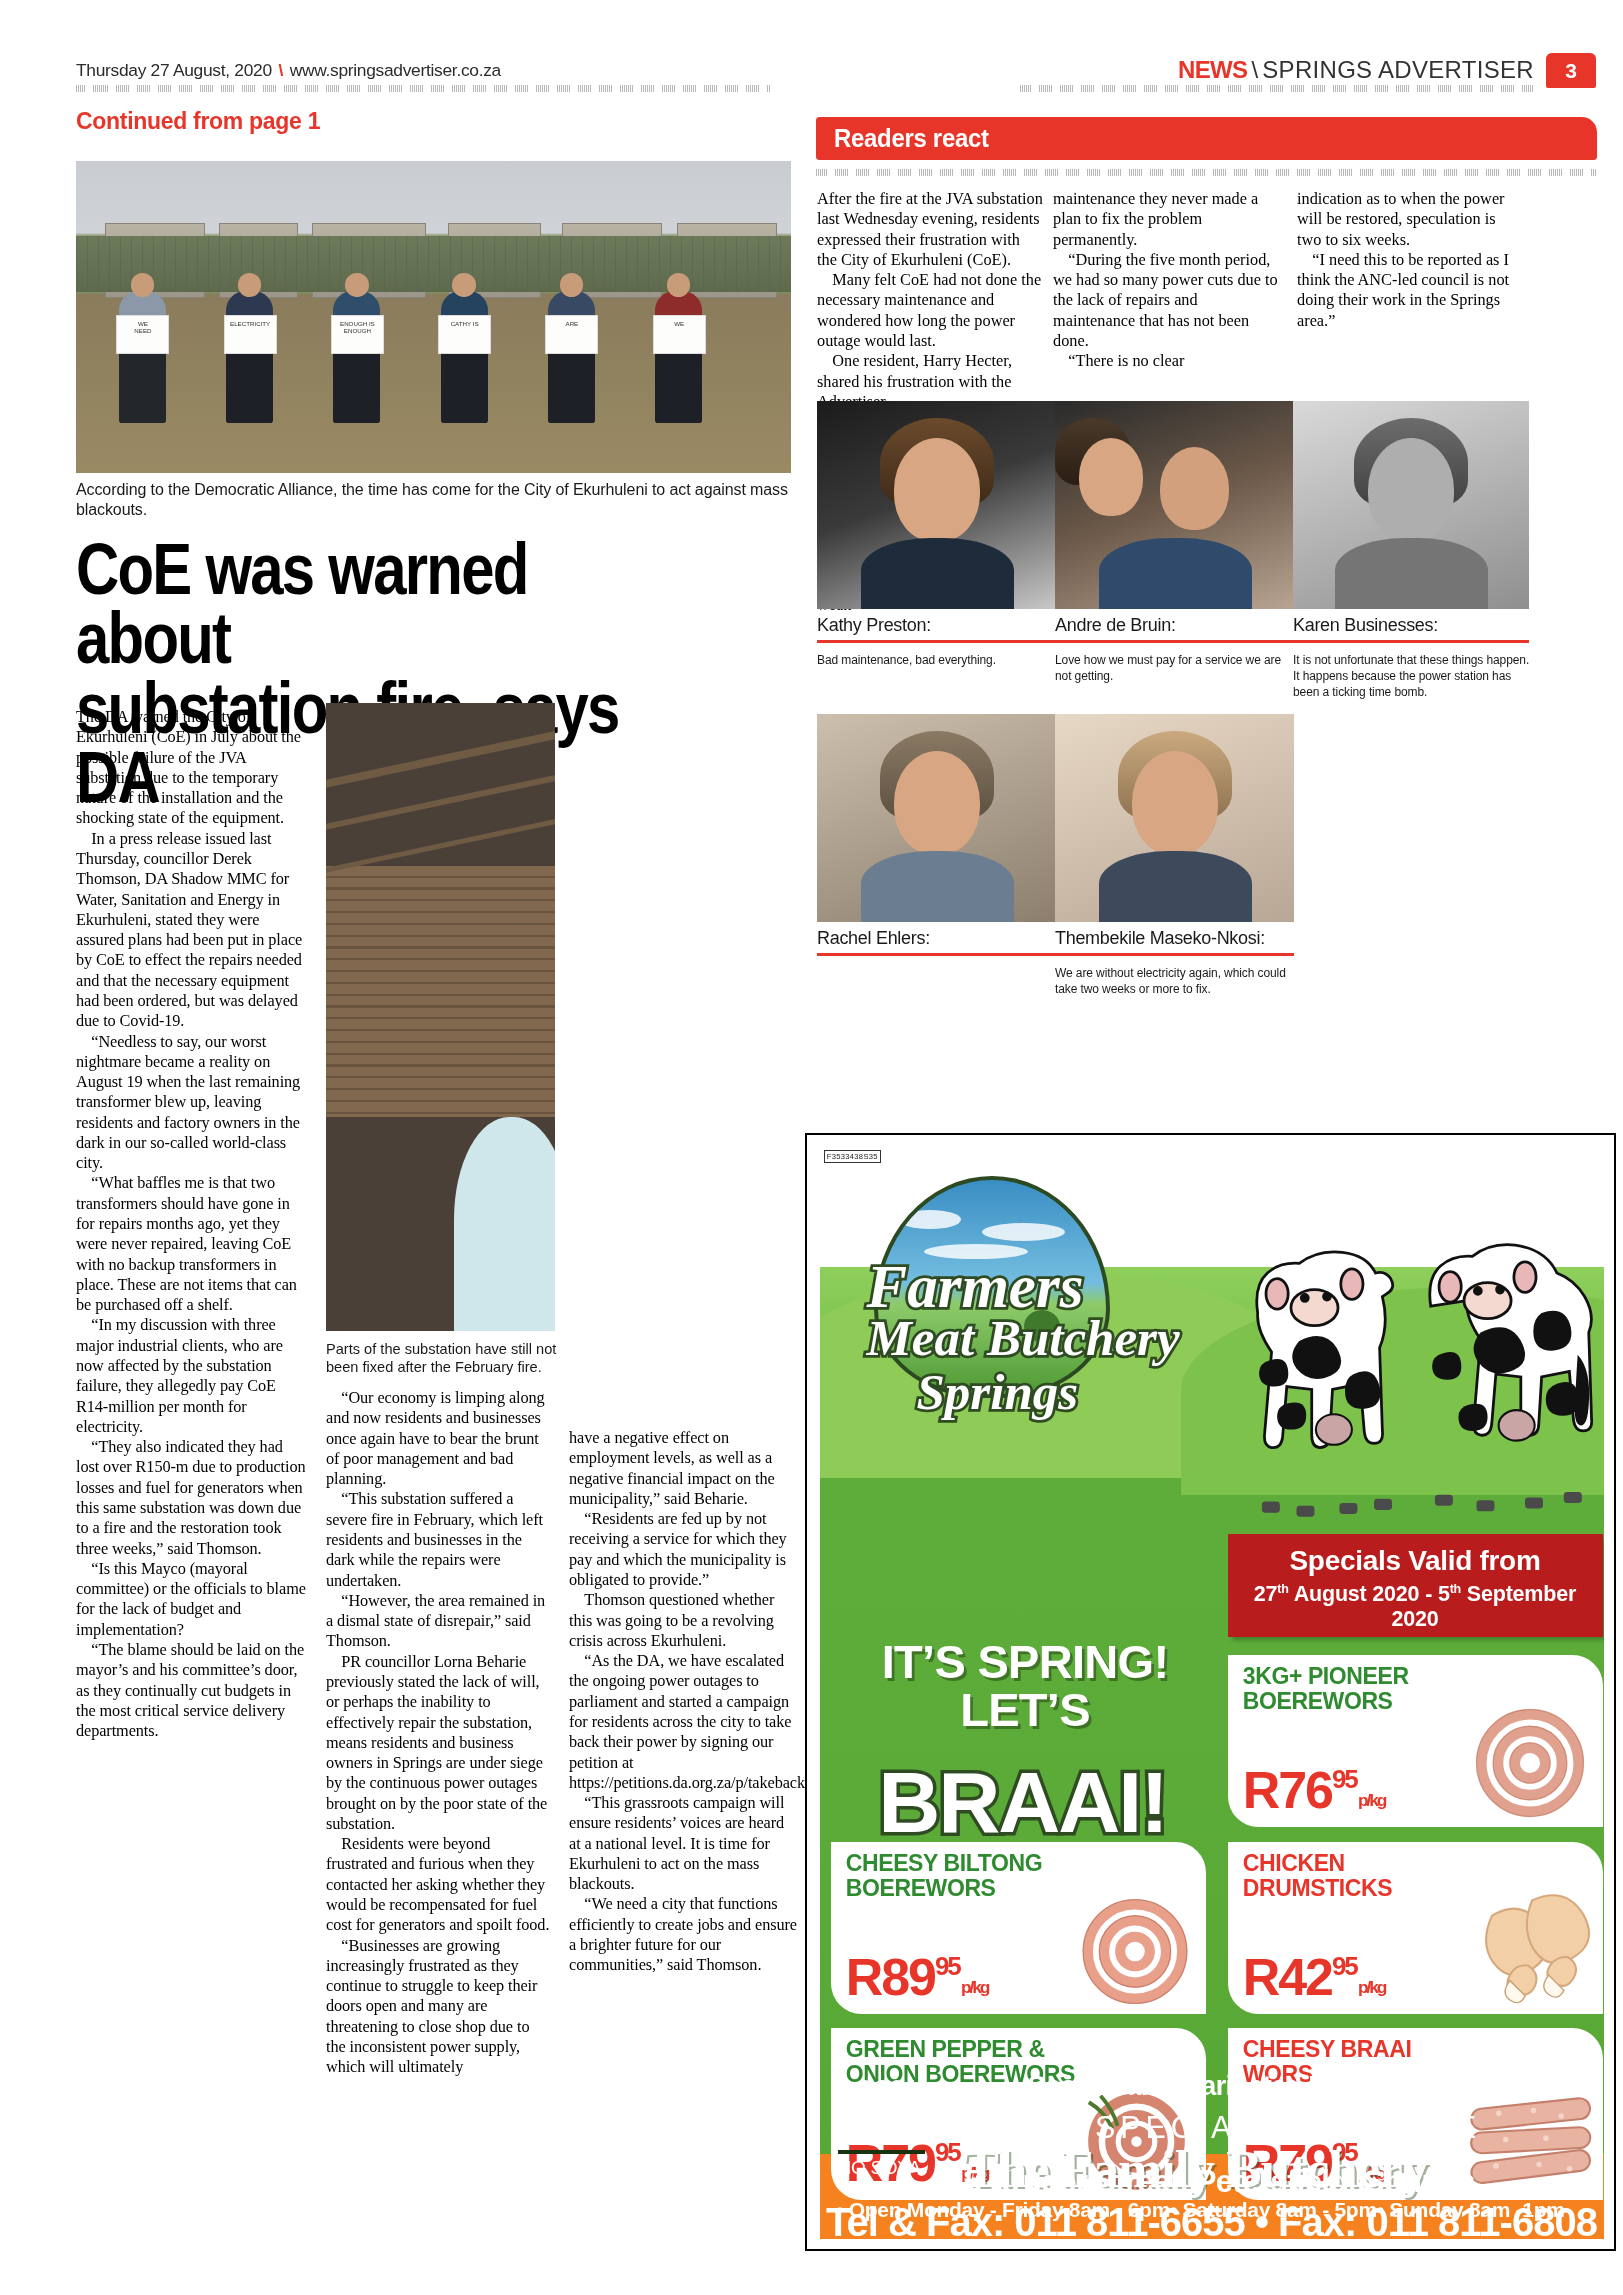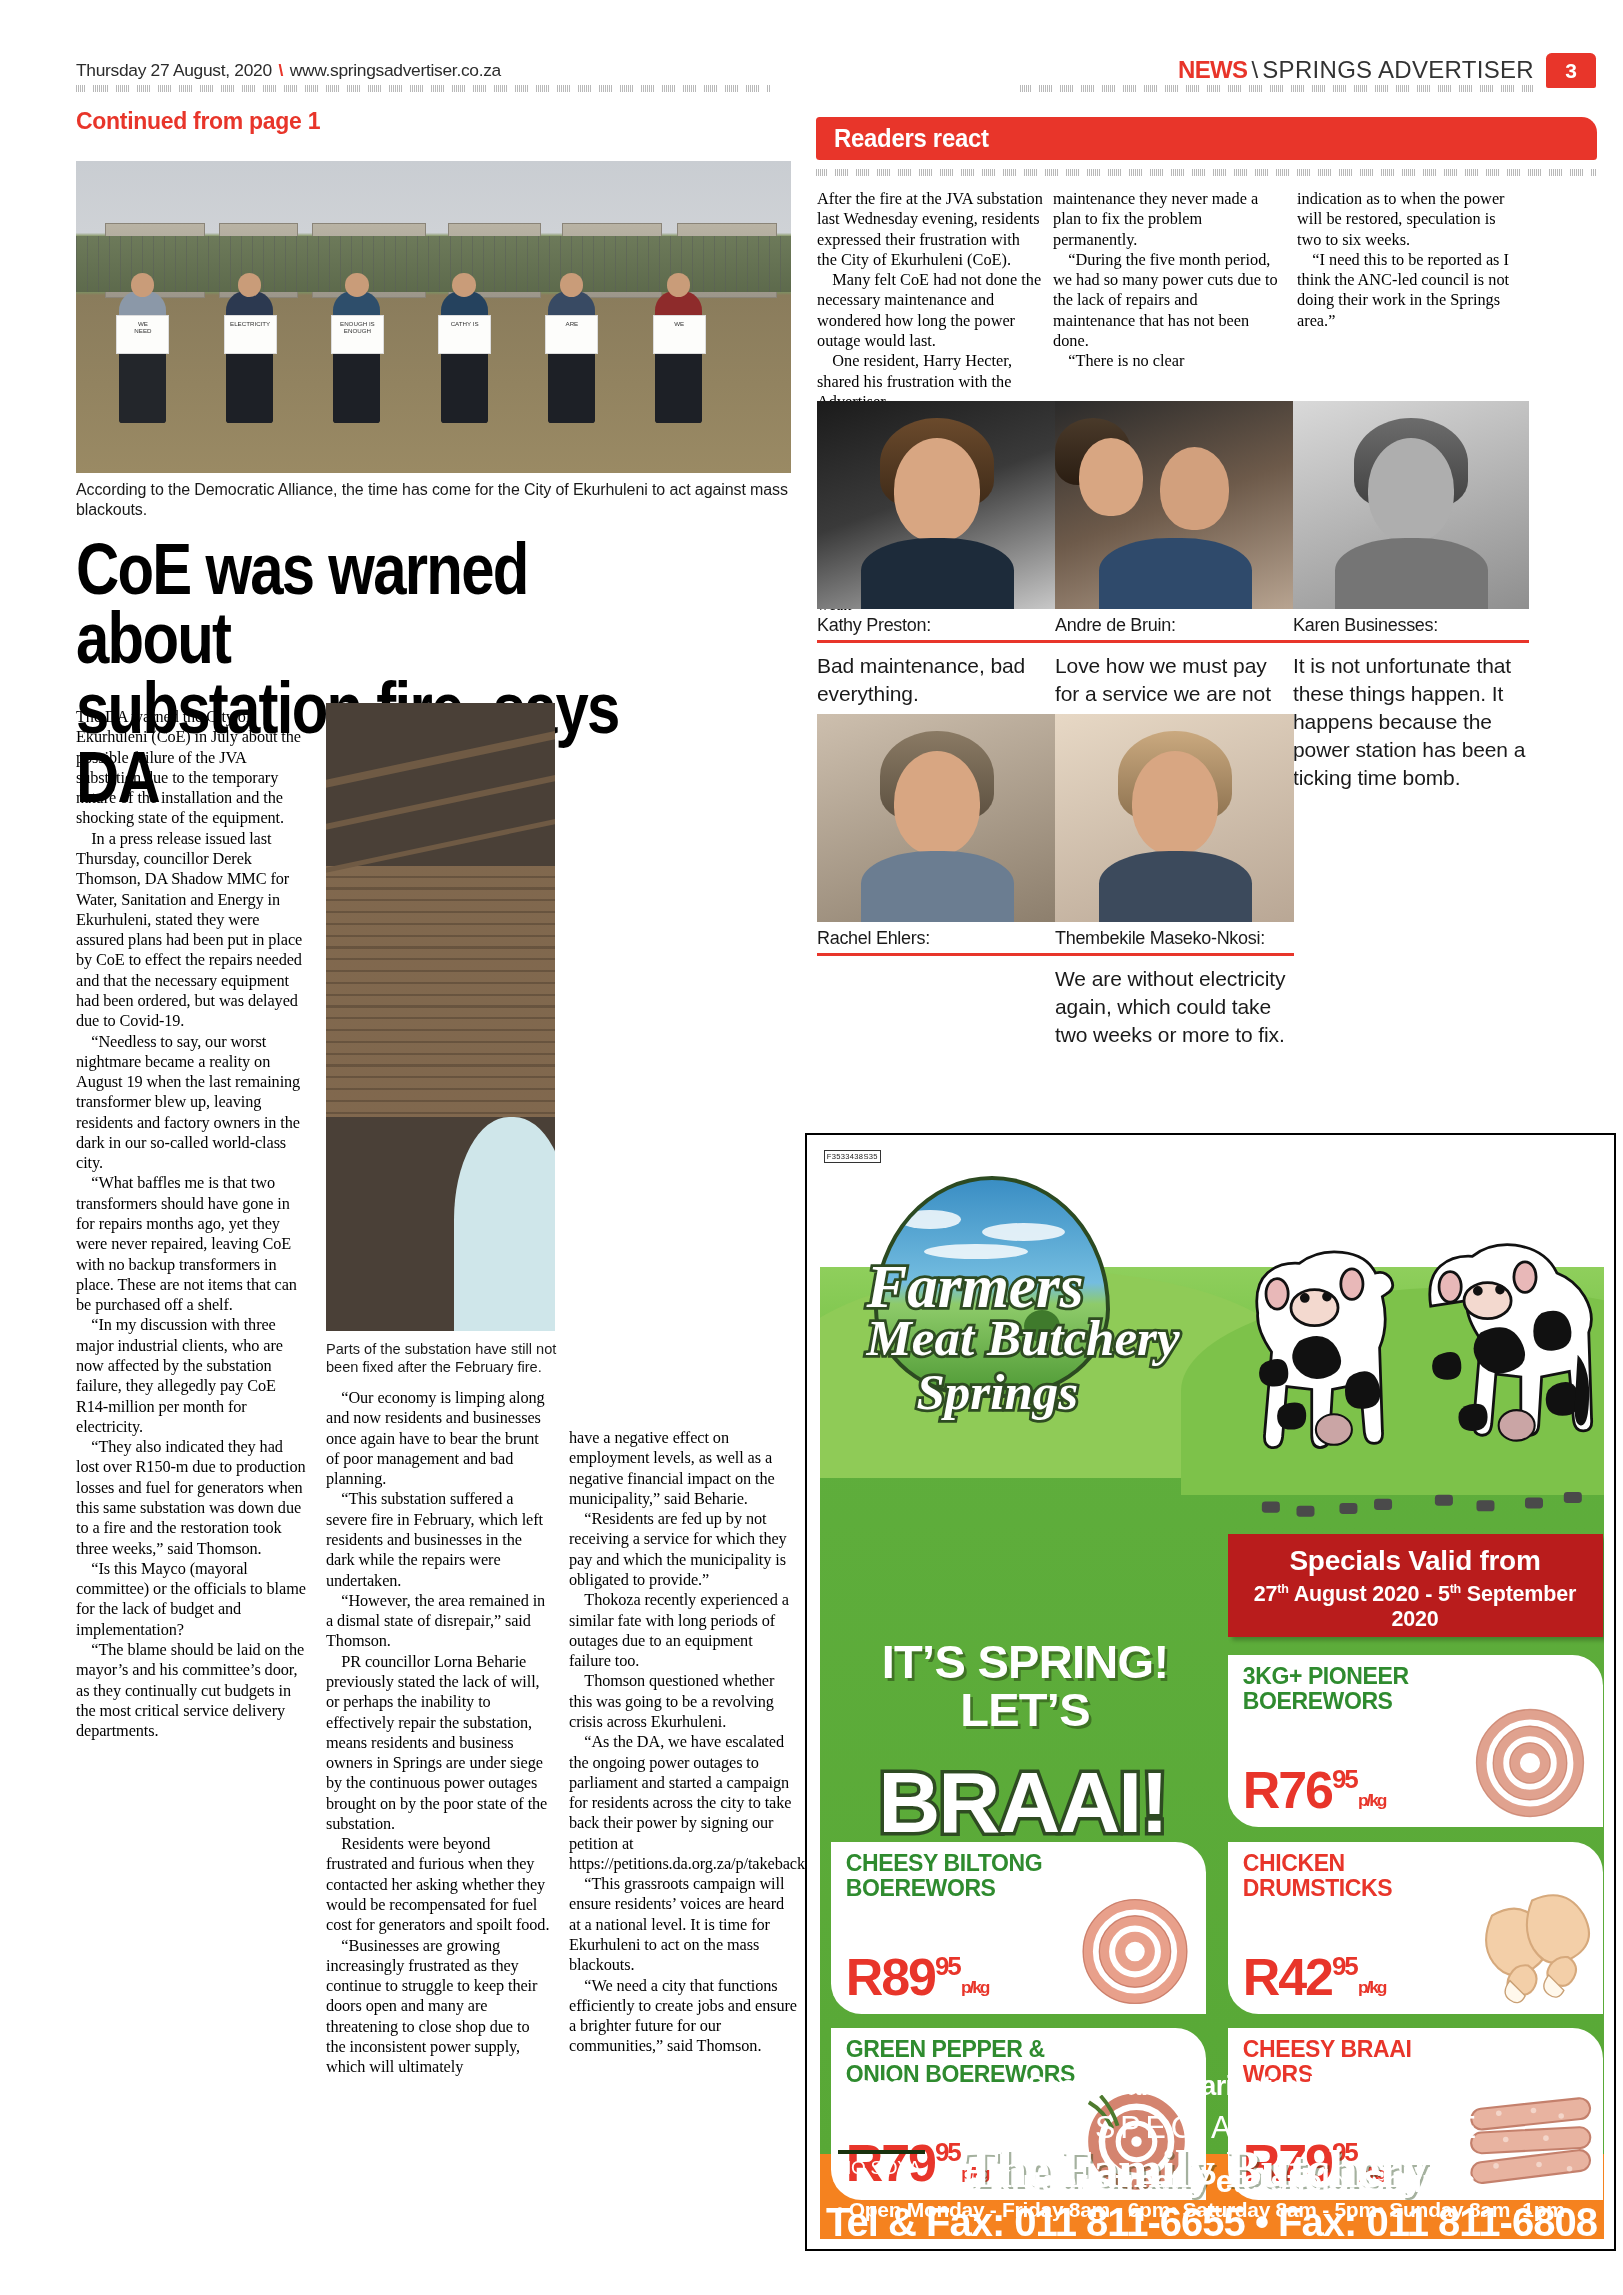--- a/index.html
+++ b/index.html
@@ -106,21 +106,21 @@
 
   
   .reader-card { position:absolute; width:239px; }
   .reader-photo { width:239px; height:208px; overflow:hidden; background:#bbb; }
   .reader-name {
     font-size:18px; color:#1a1a1a; padding-top:5.6px; letter-spacing:-0.3px;
     white-space:nowrap;
   }
   .reader-rule { height:3.5px; background:#e8352a; margin-top:4.2px; width:239px; }
   .reader-quote {
-    font-size:21px; line-height:1.34; color:#1a1a1a; padding-top:8.3px;
+    font-size:12px; line-height:1.34; color:#1a1a1a; padding-top:8.3px;
     letter-spacing:-0.1px;
   }
   #rcard0 { left:817px; top:401px; }
   #rcard1 { left:1055px; top:401px; }
   #rcard2 { left:1293px; top:401px; }
   #rcard3 { left:817px; top:714px; }
   #rcard4 { left:1055px; top:714px; }
   #rcard2 .reader-photo, #rcard5 .reader-photo { width:236px; }
   #rcard2 .reader-rule, #rcard5 .reader-rule { width:236px; }
 
@@ -422,21 +422,20 @@
     <p>“Our economy is limping along and now residents and businesses once again have to bear the brunt of poor management and bad planning.</p>
     <p>“This substation suffered a severe fire in February, which left residents and businesses in the dark while the repairs were undertaken.</p>
     <p>“However, the area remained in a dismal state of disrepair,” said Thomson.</p>
     <p>PR councillor Lorna Beharie previously stated the lack of will, or perhaps the inability to effectively repair the substation, means residents and business owners in Springs are under siege by the continuous power outages brought on by the poor state of the substation.</p>
     <p>Residents were beyond frustrated and furious when they contacted her asking whether they would be recompensated for fuel cost for generators and spoilt food.</p>
     <p>“Businesses are growing increasingly frustrated as they continue to struggle to keep their doors open and many are threatening to close shop due to the inconsistent power supply, which will ultimately</p>
   </div>
 <div class="body-col" id="col3">
     <p class="noind">have a negative effect on employment levels, as well as a negative financial impact on the municipality,” said Beharie.</p>
     <p>“Residents are fed up by not receiving a service for which they pay and which the municipality is obligated to provide.”</p>
-    <p>Thokoza recently experienced a similar fate with long periods of outages due to an equipment failure too.</p>
     <p>Thomson questioned whether this was going to be a revolving crisis across Ekurhuleni.</p>
     <p>“As the DA, we have escalated the ongoing power outages to parliament and started a campaign for residents across the city to take back their power by signing our petition at https://petitions.da.org.za/p/takebackyourpower</p>
     <p>“This grassroots campaign will ensure residents’ voices are heard at a national level. It is time for Ekurhuleni to act on the mass blackouts.</p>
     <p>“We need a city that functions efficiently to create jobs and ensure a brighter future for our communities,” said Thomson.</p>
   </div>
 
 <div id="rr-banner">
   <span>Readers react</span>
 </div>
 <div class="hairline-ticks" id="rr-tick"></div>

